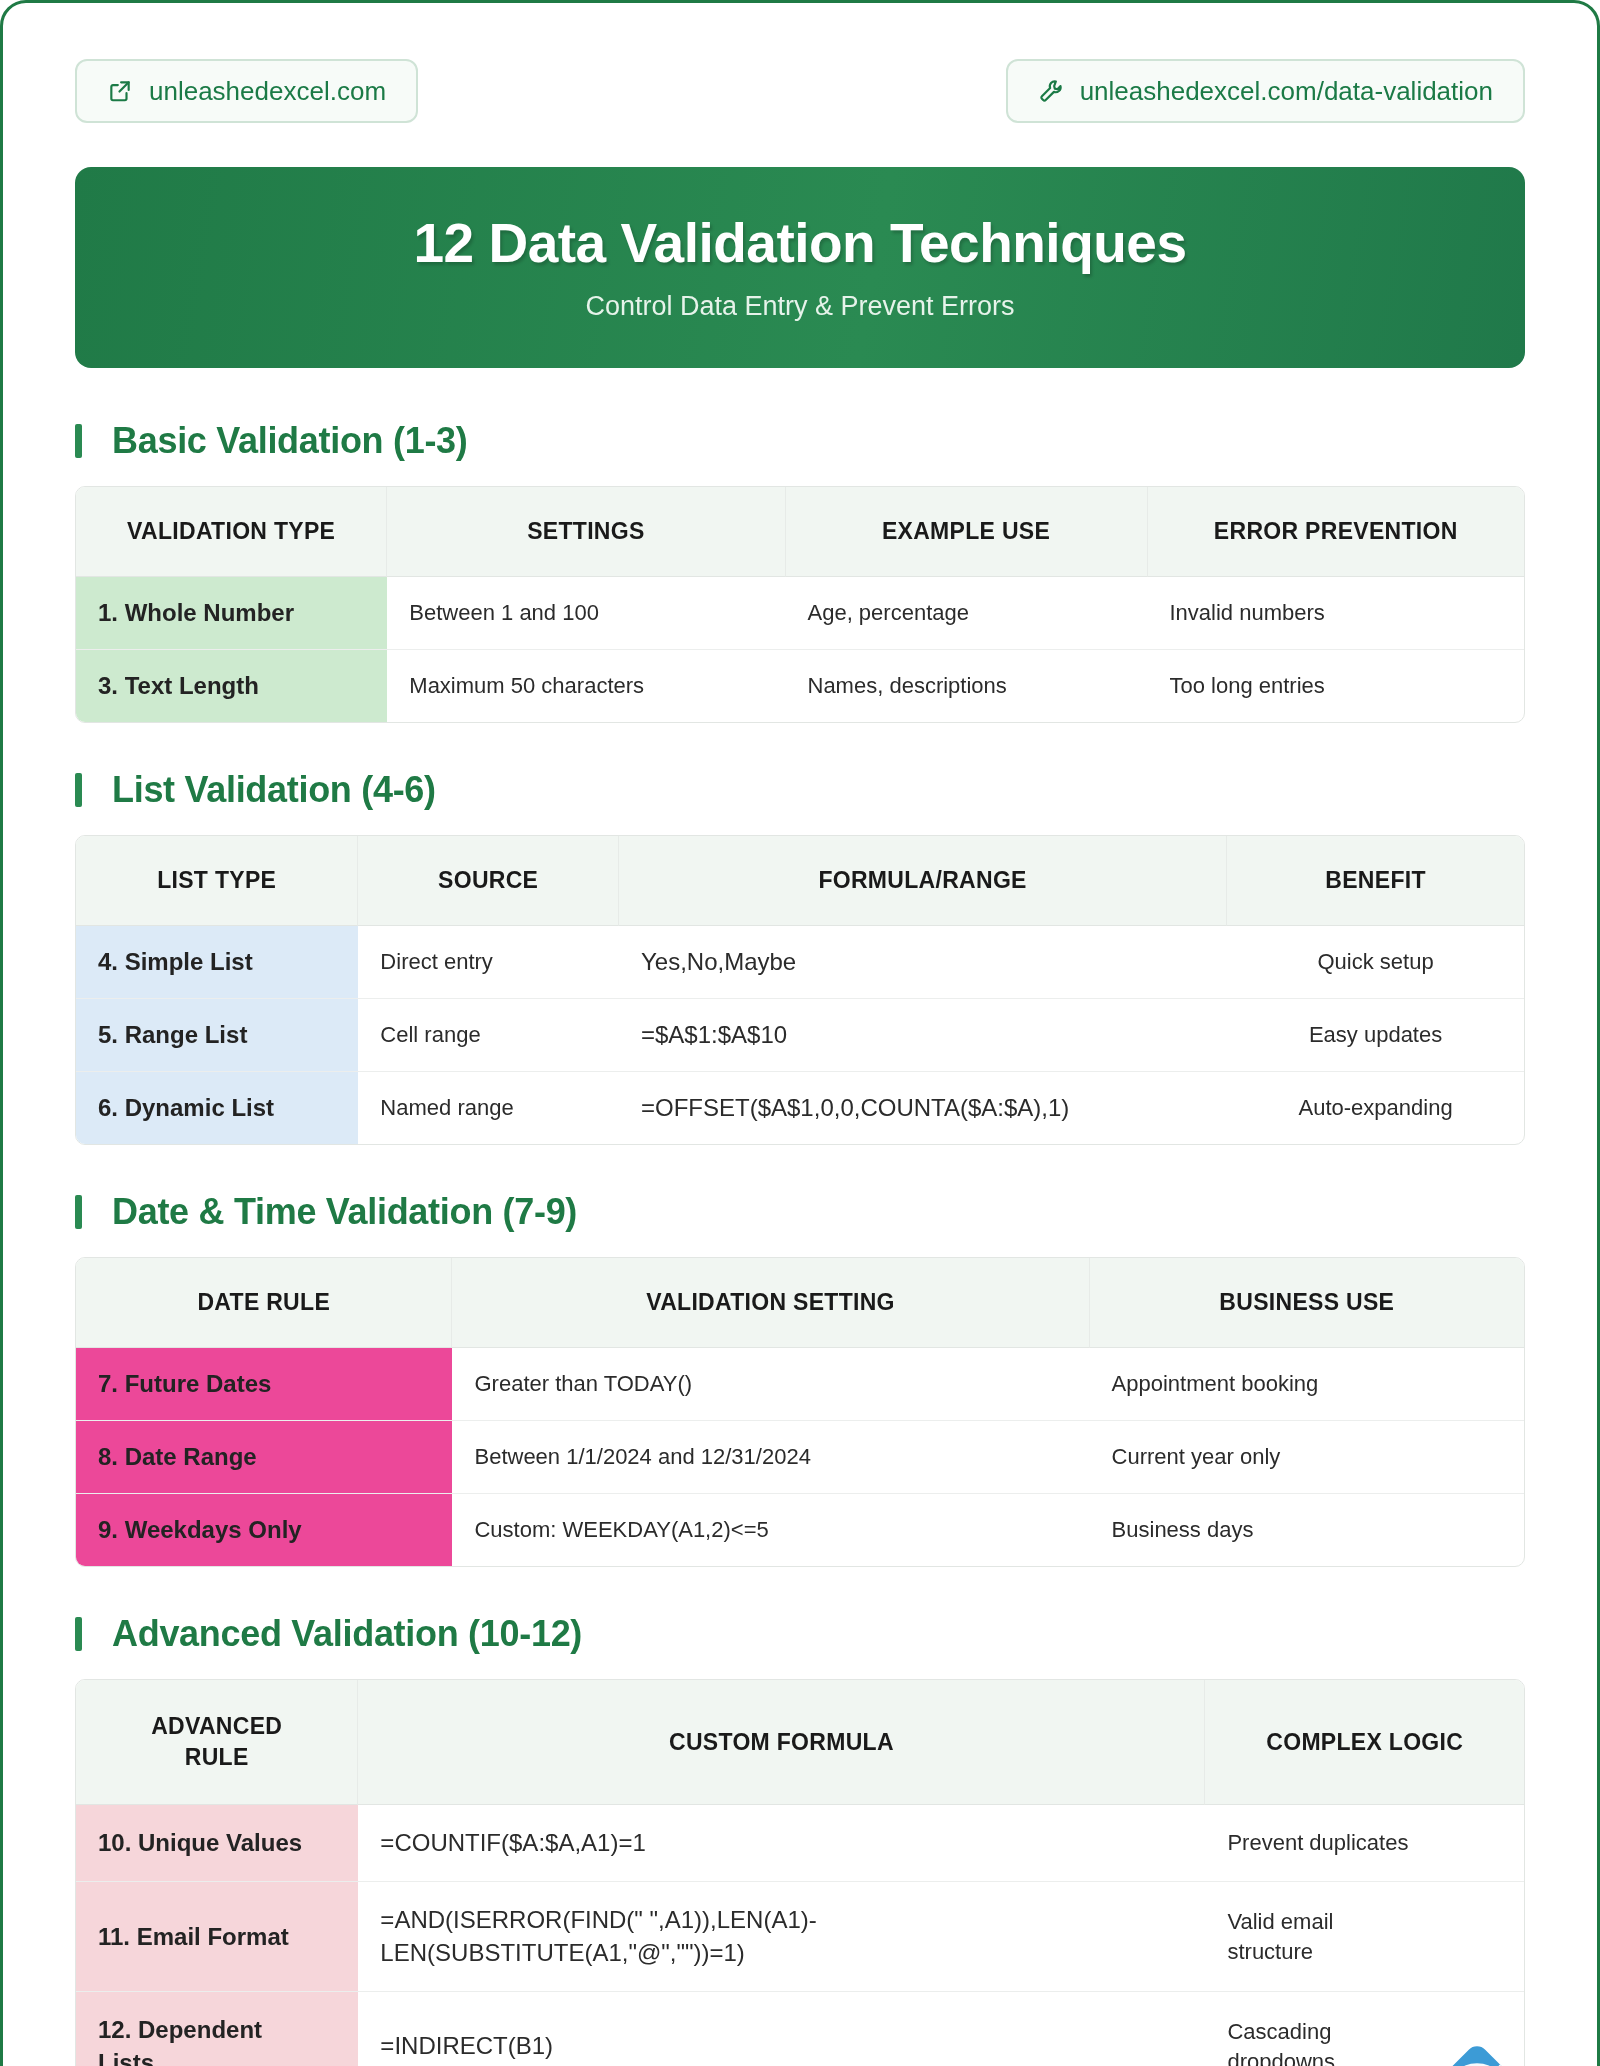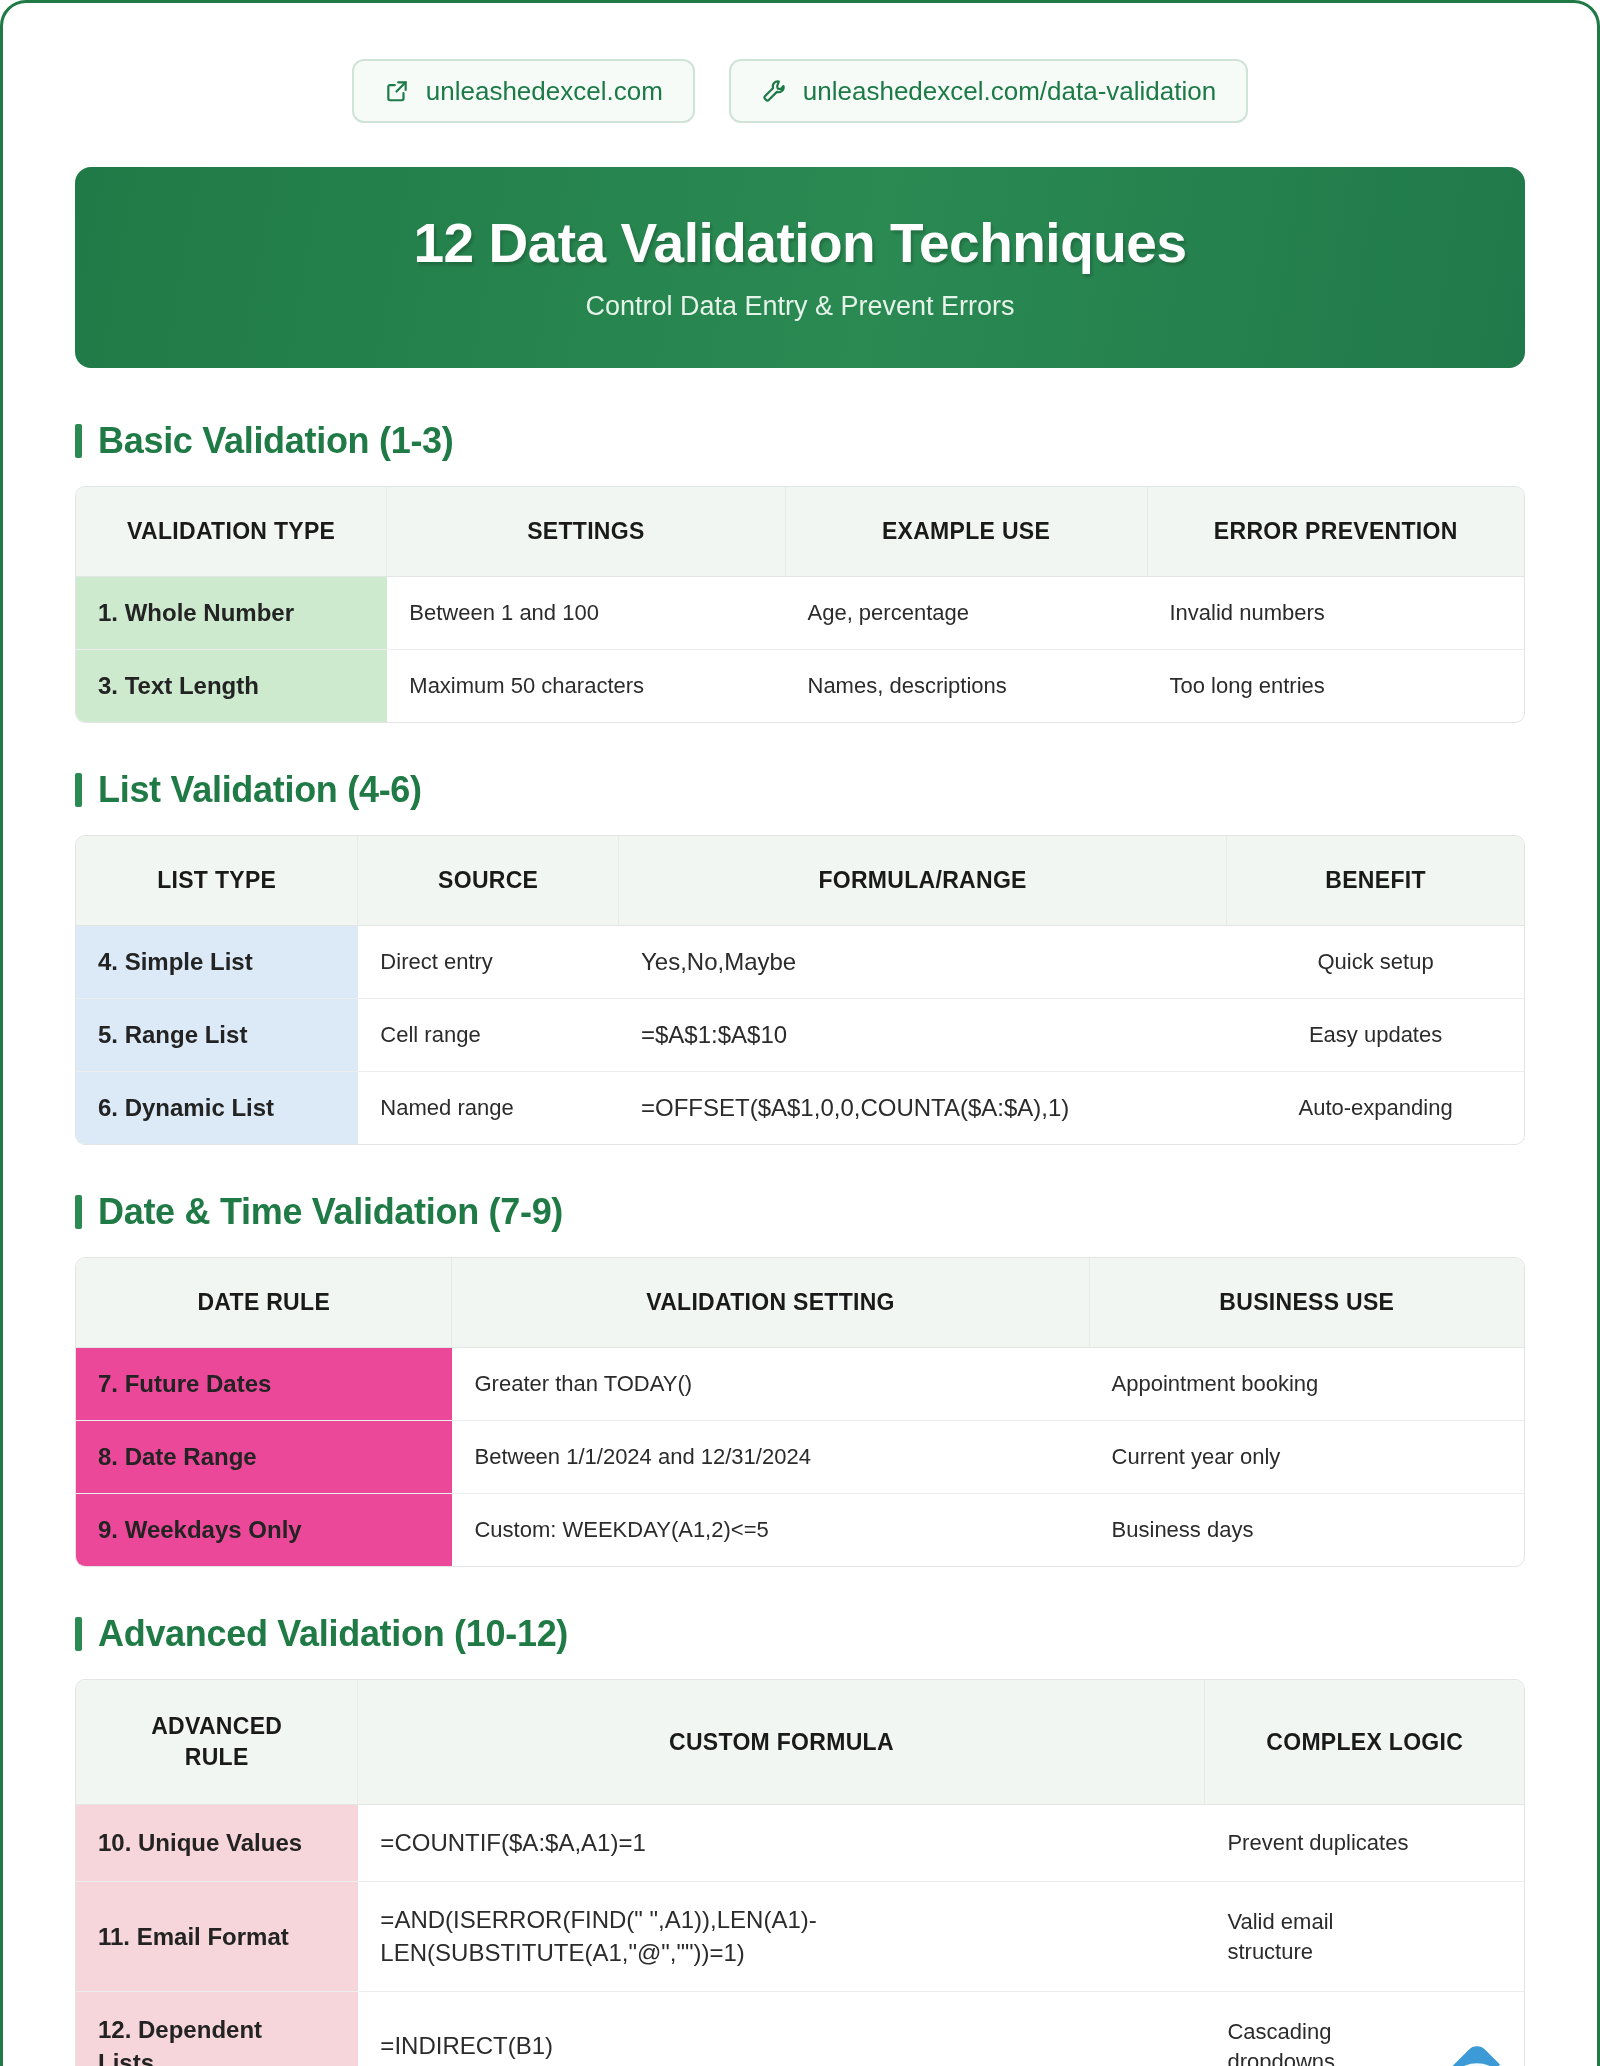--- a/index.html
+++ b/index.html
@@ -17,21 +17,21 @@
     border: 3px solid #1f7a45;
     border-radius: 26px;
     padding: 40px 72px 30px 72px;
     position: relative;
     overflow: hidden;
   }
 
   
   .linkbar {
     display: flex;
-    justify-content: center;
+    justify-content: space-between;
     gap: 34px;
     margin-top: 16px;
     margin-bottom: 44px;
   }
   .linkchip {
     display: flex;
     align-items: center;
     gap: 16px;
     border: 2px solid #cfe3d6;
     border-radius: 12px;
@@ -64,21 +64,21 @@
   .banner .sub {
     color: #e6f3ea;
     font-size: 27px;
     font-weight: normal;
   }
 
   
   .sec-head {
     display: flex;
     align-items: center;
-    gap: 16px;
+    gap: 30px;
     margin: 0 0 24px 0;
   }
   .sec-bar {
     width: 7px;
     height: 34px;
     background: #2a8a52;
     border-radius: 2px;
     flex: 0 0 7px;
   }
   .sec-title {

